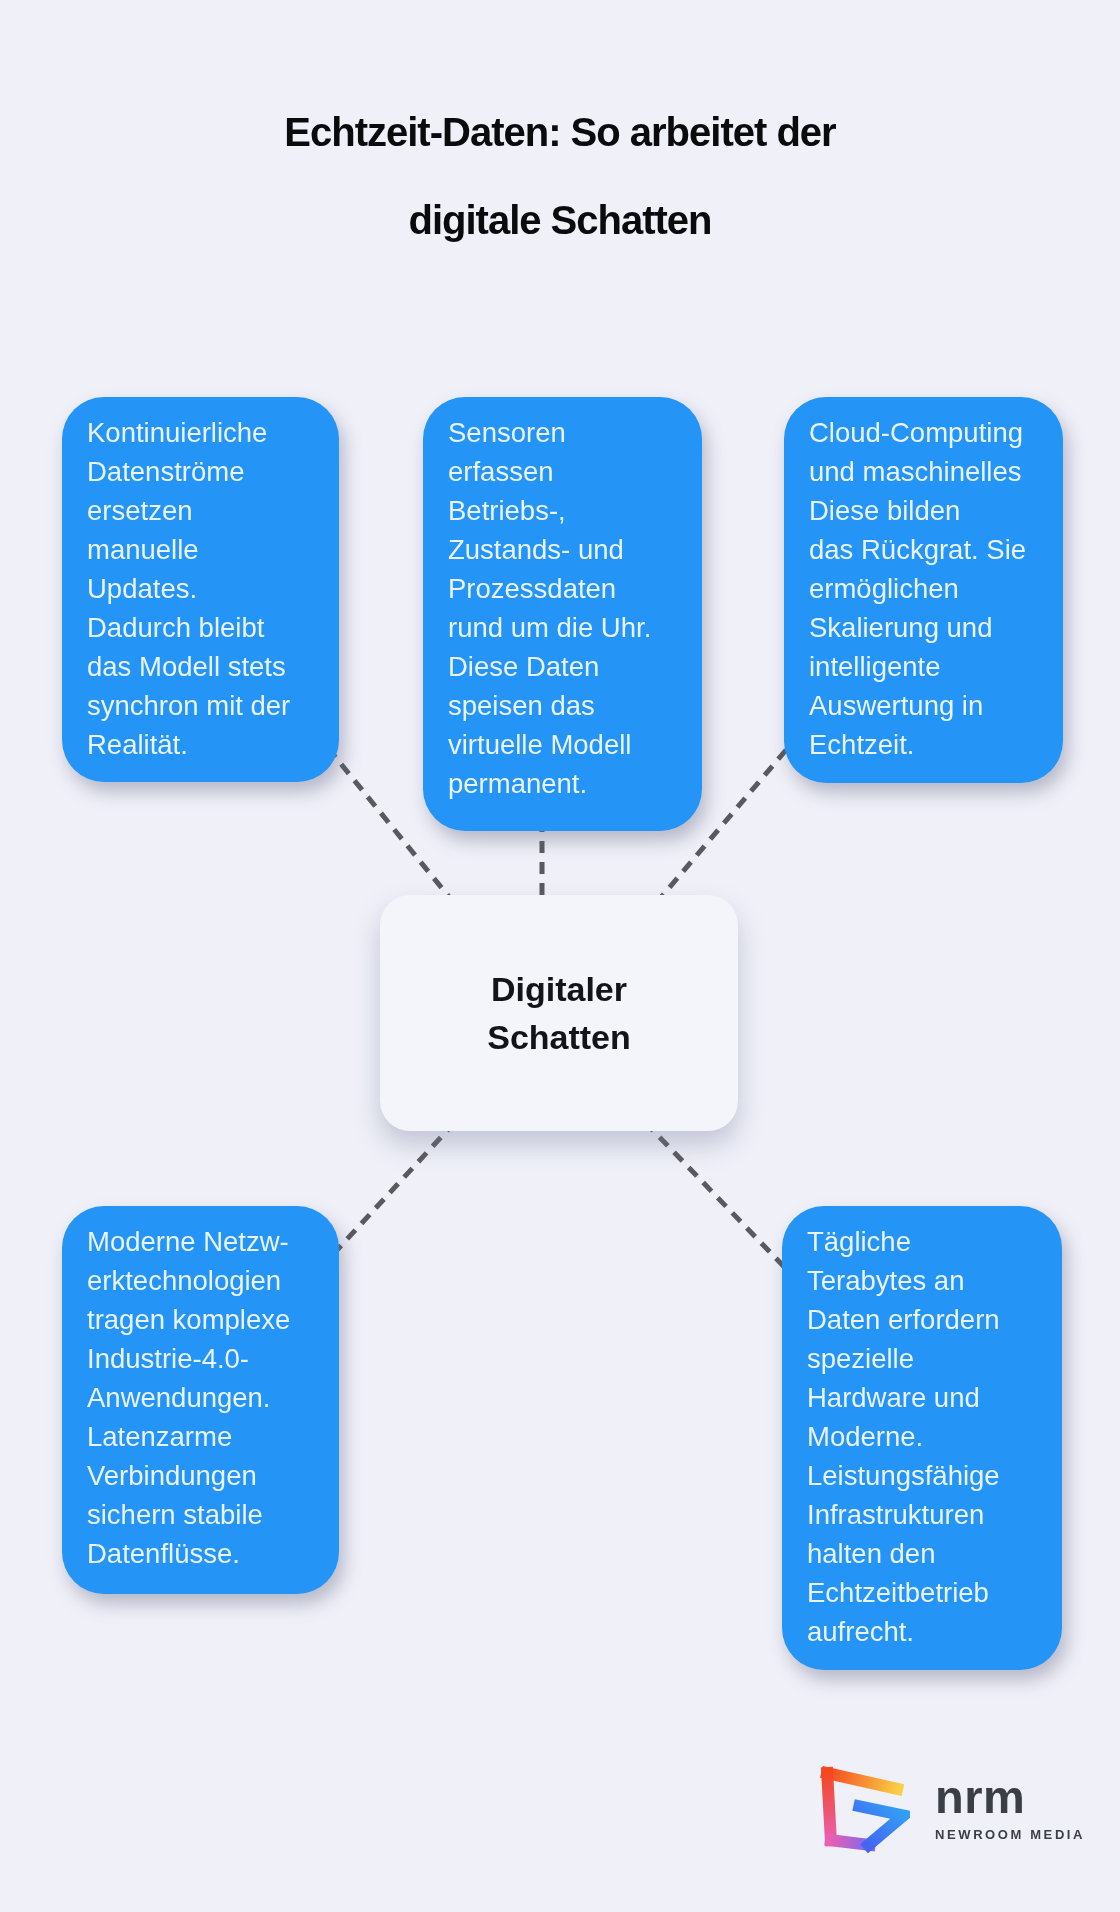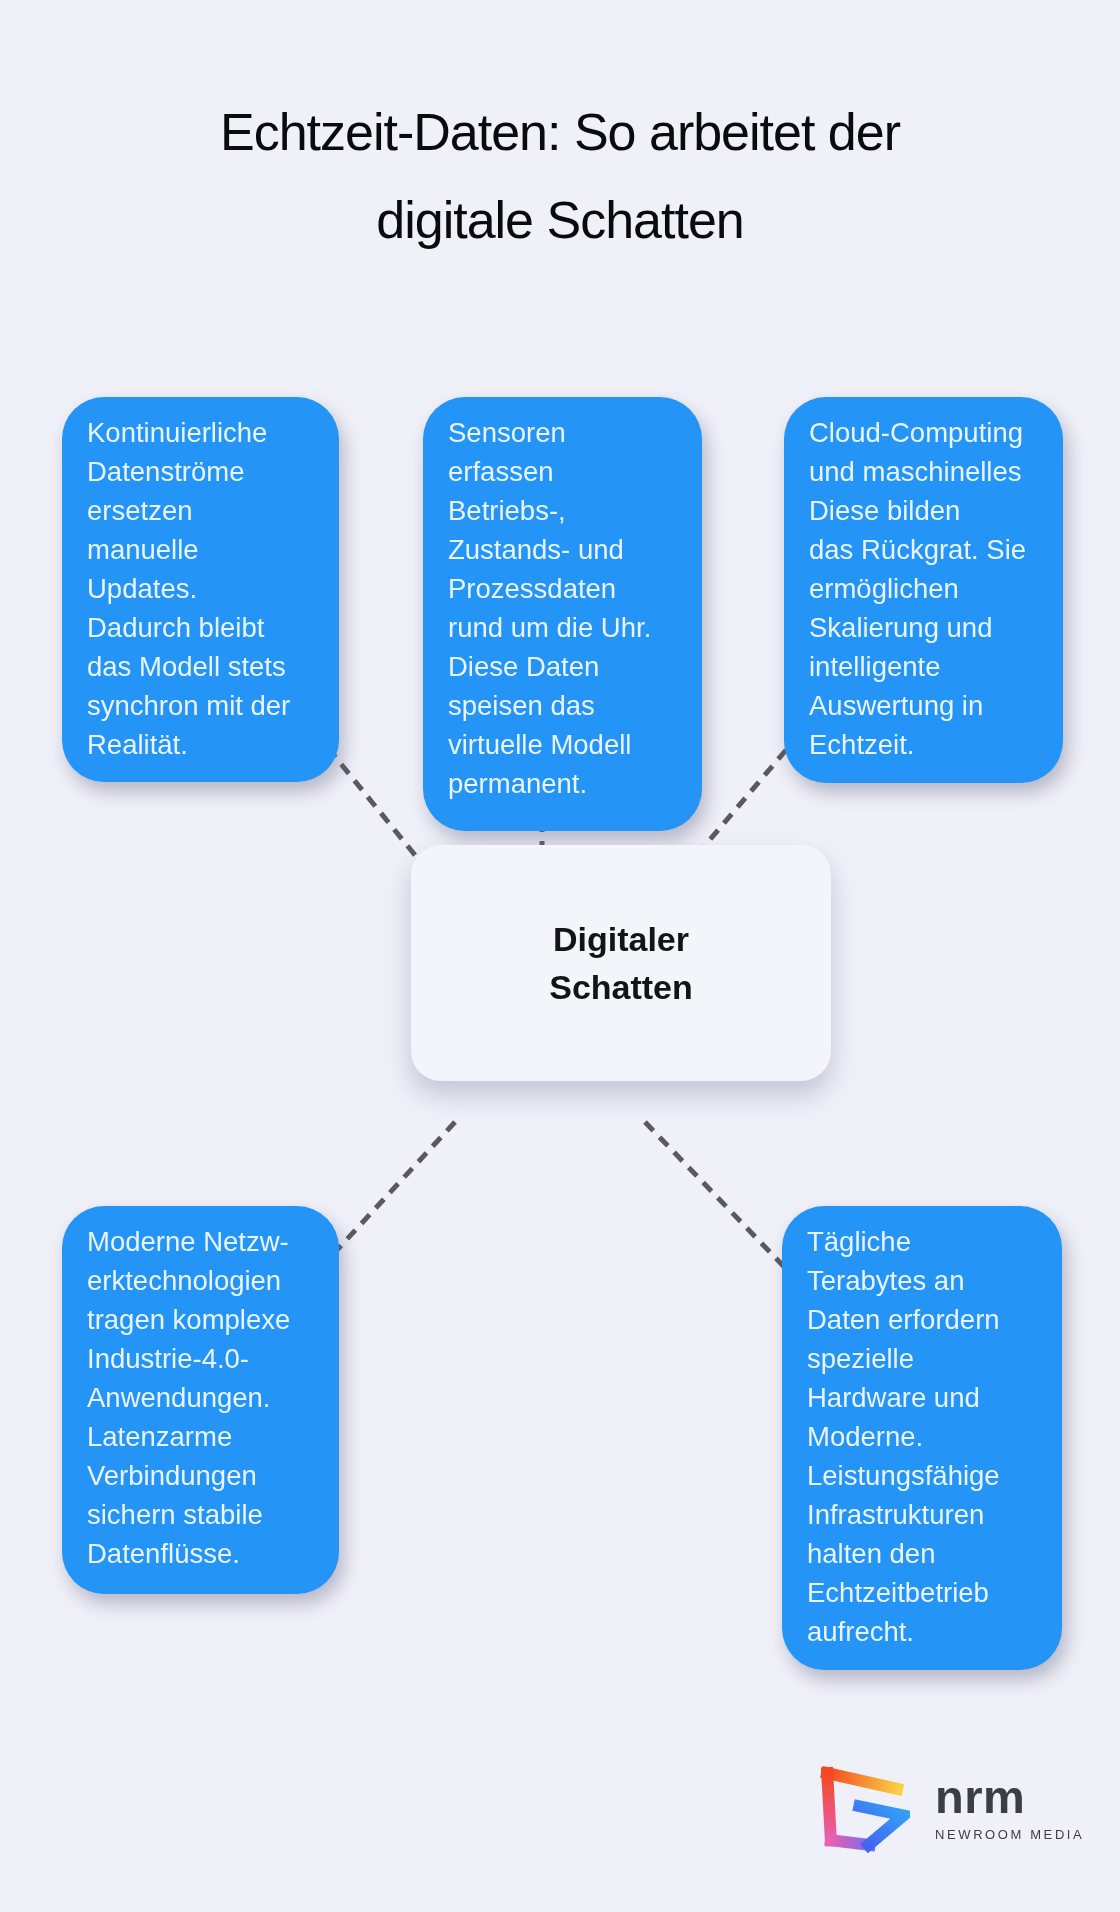--- a/index.html
+++ b/index.html
@@ -19,23 +19,23 @@
     position:relative;
     width:1120px;
     height:1912px;
     background:var(--background);
     overflow:hidden;
   }
   .title{
     position:absolute;
     top:88px; left:0; right:0;
     text-align:center;
-    font-size:52px;
+    font-size:40px;
     line-height:88px;
-    font-weight:400;
+    font-weight:700;
     letter-spacing:-1px;
     color:var(--title);
     white-space:pre-line;
   }
   .connectors{
     position:absolute;
     inset:0;
     width:1120px;
     height:1912px;
   }
@@ -55,55 +55,54 @@
     white-space:pre-line;
     box-shadow:5px 10px 18px rgba(104,108,136,0.42);
   }
   .n1{left:62px;  top:397px;  width:277px; height:385px;}
   .n2{left:423px; top:397px;  width:279px; height:434px;}
   .n3{left:784px; top:397px;  width:279px; height:386px;}
   .n4{left:62px;  top:1206px; width:277px; height:388px;}
   .n5{left:782px; top:1206px; width:280px; height:464px;}
   .center-node{
     position:absolute;
-    left:380px; top:845px;
-    width:420px; height:236px;
+    left:380px; top:895px;
+    width:358px; height:236px;
     background:var(--center-bg);
     border-radius:30px;
     display:flex;
     align-items:center;
     justify-content:center;
     text-align:center;
     font-size:34px;
     line-height:48px;
     font-weight:800;
     color:var(--center-text);
     white-space:pre-line;
     box-shadow:0 14px 26px rgba(124,128,158,0.38);
-    margin-left:31px;
   }
   .brand{
     position:absolute;
     left:818px; top:1763px;
     display:flex;
     align-items:center;
     gap:25px;
   }
   .brand-icon{width:92px;height:92px;display:block;}
   .brand-name{
     font-size:47px;
     font-weight:800;
     line-height:0.9;
     letter-spacing:0.5px;
     color:var(--logo-text);
   }
   .brand-subtitle{
     margin-top:8px;
     font-size:13px;
-    font-weight:400;
+    font-weight:700;
     letter-spacing:2.6px;
     color:var(--logo-text);
   }
 </style>
 </head>
 <body>
 
 <div class="canvas">
 
   <h1 class="title">Echtzeit-Daten: So arbeitet der

